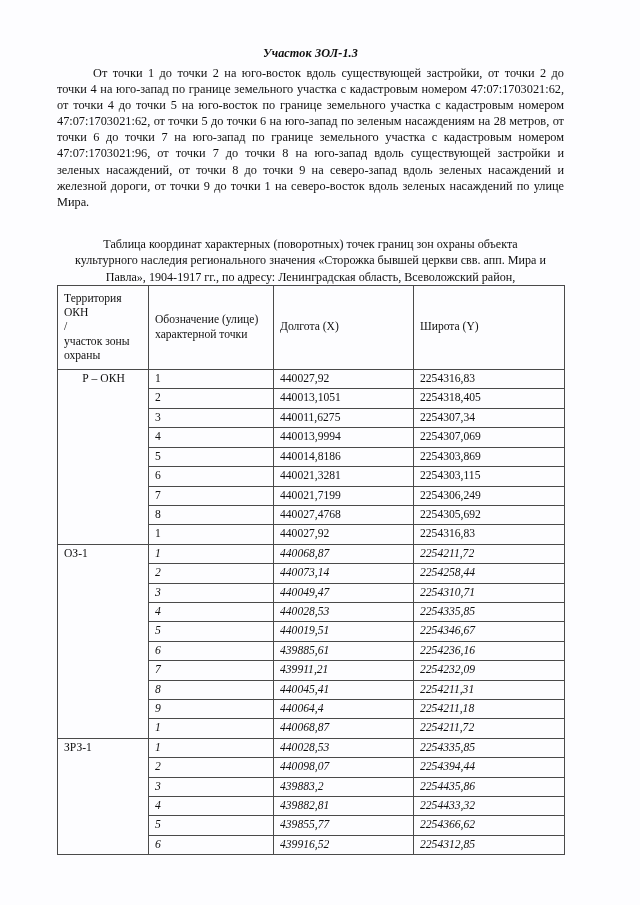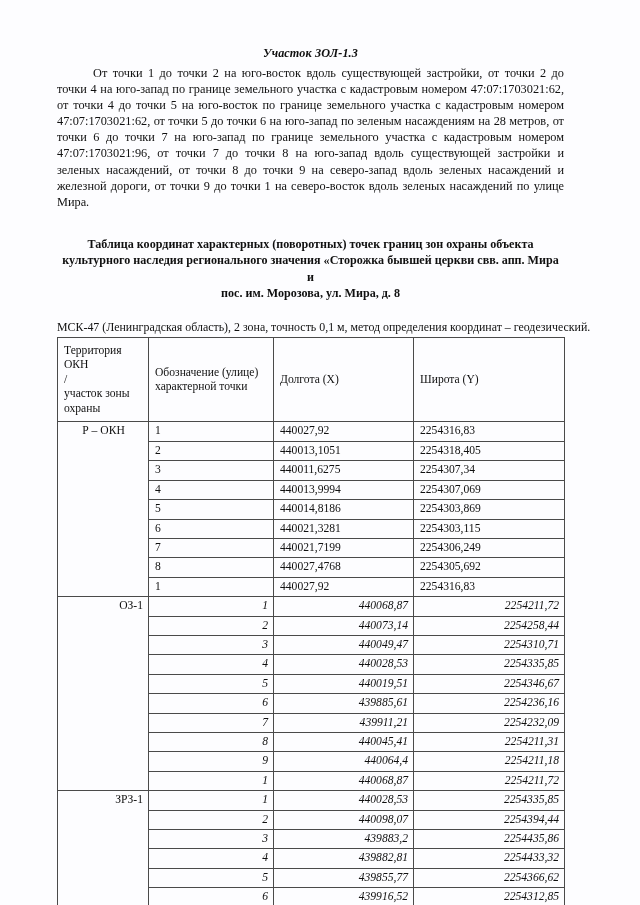--- a/index.html
+++ b/index.html
@@ -45,21 +45,21 @@
     text-align: justify;
     text-indent: 36px;
     margin: 0;
     word-spacing: 0.2px;
   }
 
   
   .table-caption {
     margin: 26px 0 0 0;
     text-align: center;
-    font-weight: bold;
+    font-weight: normal;
     font-size: 12.1px;
     line-height: 16.4px;
     padding: 0 2px;
   }
   .table-caption .cap-line { display: block; }
 
   
   .msk-note {
     margin: 19px 0 3px 0;
     font-size: 11.9px;
@@ -103,40 +103,38 @@
   th.h-point {
     vertical-align: middle;
     line-height: 14.6px;
   }
   td.zone-label {
     vertical-align: top;
     padding-top: 2px;
   }
   tr.italic-row td {
     font-style: italic;
-    text-align: right;
   }
 </style>
 </head>
 <body>
 
 <div class="page">
   <div class="content">
 
     <div class="section-title">Участок ЗОЛ-1.3</div>
 
     <p class="body-par">От точки 1 до точки 2 на юго-восток вдоль существующей застройки, от точки 2 до точки 4 на юго-запад по границе земельного участка с кадастровым номером 47:07:1703021:62, от точки 4 до точки 5 на юго-восток по границе земельного участка с кадастровым номером 47:07:1703021:62, от точки 5 до точки 6 на юго-запад по зеленым насаждениям на 28 метров, от точки 6 до точки 7 на юго-запад по границе земельного участка с кадастровым номером 47:07:1703021:96, от точки 7 до точки 8 на юго-запад вдоль существующей застройки и зеленых насаждений, от точки 8 до точки 9 на северо-запад вдоль зеленых насаждений и железной дороги, от точки 9 до точки 1 на северо-восток вдоль зеленых насаждений по улице Мира.</p>
 
     <div class="table-caption">
       <span class="cap-line">Таблица координат характерных (поворотных) точек границ зон охраны объекта</span>
       <span class="cap-line">культурного наследия регионального значения «Сторожка бывшей церкви свв. апп. Мира и</span>
-      <span class="cap-line">пос. им. Морозова, ул. Мира, д. 8</span>
+      <span class="cap-line">Павла», 1904-1917 гг., по адресу: Ленинградская область, Всеволожский район,</span>
     </div>
 
-    <div class="msk-note">МСК-47 (Ленинградская область), 2 зона, точность 0,1 м, метод определения координат – геодезический.</div>
 
     <table class="coords">
       <colgroup>
         <col class="c1">
           <col class="c2">
           <col class="c3">
           <col class="c4">
       </colgroup>
       <thead>
         <tr>

